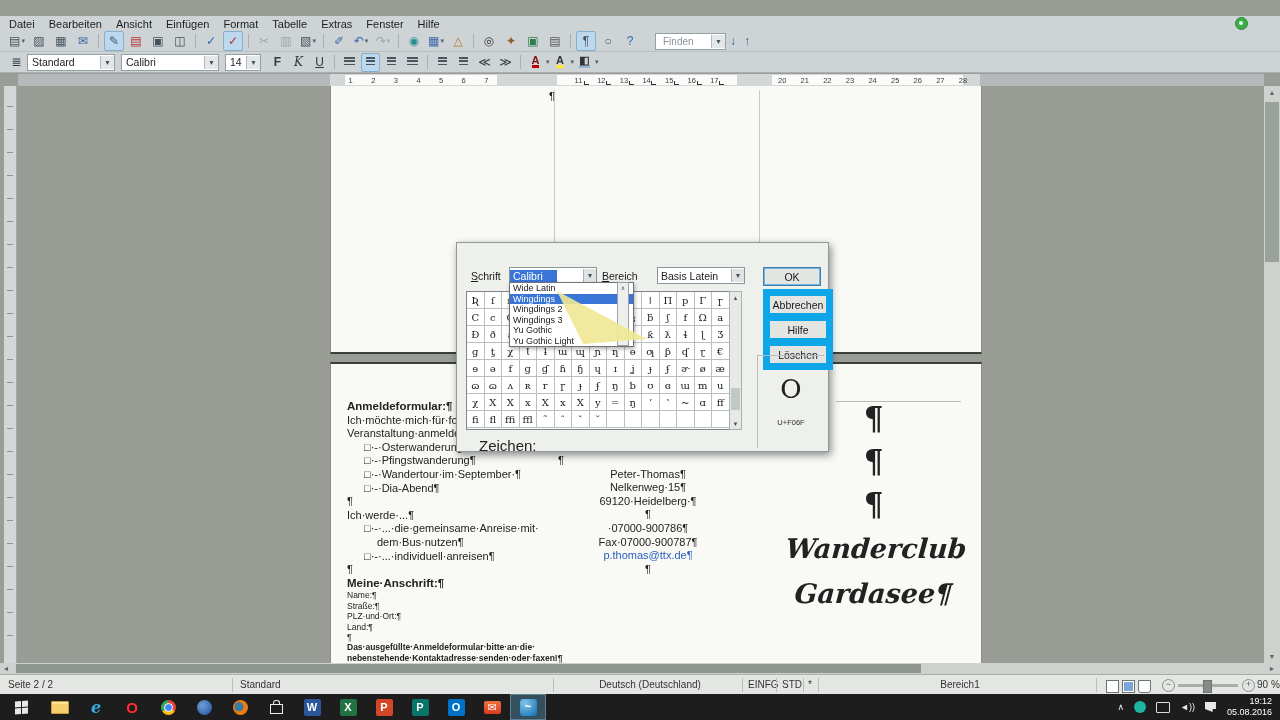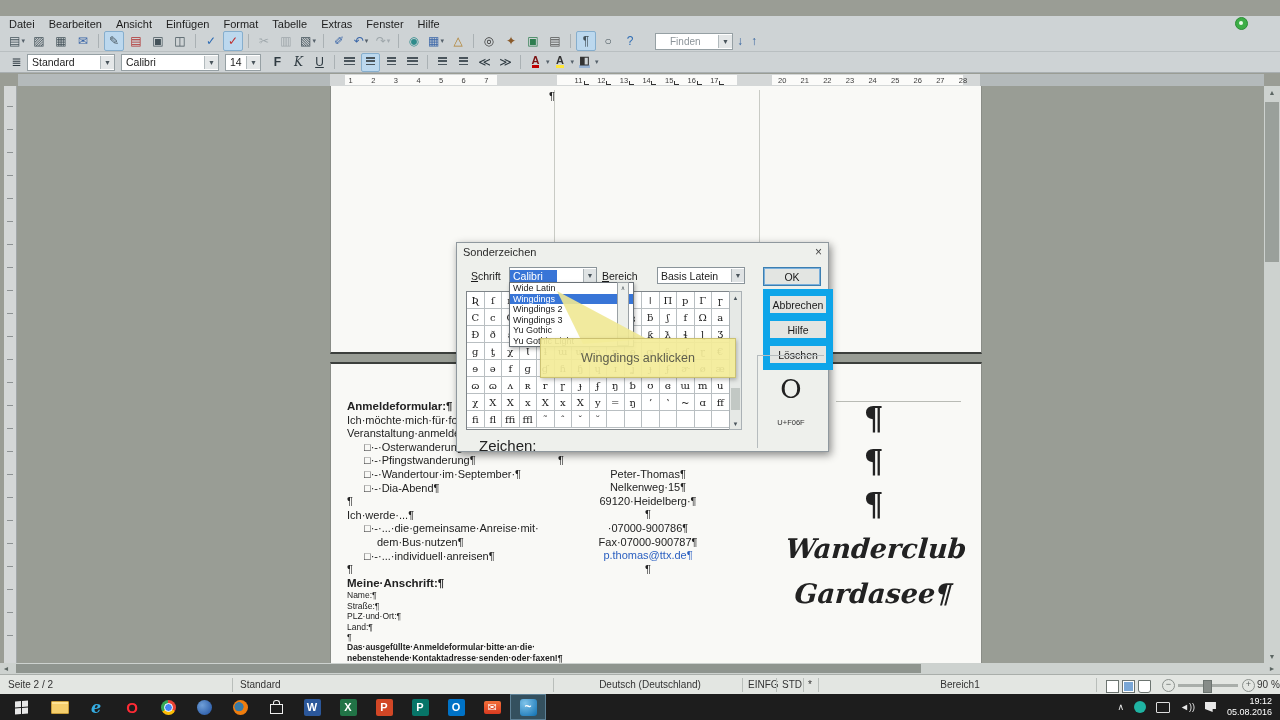--- a/index.html
+++ b/index.html
@@ -18,21 +18,21 @@
   #update-ico::after{content:"";position:absolute;left:3px;top:3px;width:4px;height:4px;border-radius:50%;background:#eafbe9;}
   
   #toolbar1{position:absolute;left:0;top:31px;width:1280px;height:21px;background:#ced3d5;border-bottom:1px solid #b9bfc1;display:flex;align-items:center;padding-left:6px;box-sizing:border-box;}
   #tb1icons{display:flex;align-items:center;height:21px;}
   .tbtn{display:flex;align-items:center;justify-content:center;min-width:18px;height:18px;margin:0 1px;border:1px solid transparent;border-radius:2px;}
   .tbtn .g{font-size:12px;line-height:12px;color:#44525a;}
   .tbtn .dd{font-size:7px;color:#55606a;margin-left:1px;}
   .tbtn.act{background:#bcd8ee;border-color:#86aecd;}
   .tbtn.dis{opacity:.35;}
   .tsep{width:1px;height:14px;background:#aab1b4;margin:0 4px;}
-  #findbox{width:62px;height:15px;background:#fff;border:1px solid #96a0a4;margin-left:14px;display:flex;align-items:center;justify-content:space-between;padding-left:14px;}
+  #findbox{width:62px;height:15px;background:#fff;border:1px solid #96a0a4;margin-left:14px;display:flex;align-items:center;justify-content:space-between;padding-left:7px;}
   #findbox .ph{color:#8c9499;font-size:10px;}
   #findbox .cb{width:13px;height:13px;background:#e4e7e8;border-left:1px solid #b2babd;font-size:7px;color:#4a555c;display:flex;align-items:center;justify-content:center;}
   .nav-arrow{font-size:12px;color:#33639f;margin:0 4px;}
   #toolbar2{position:absolute;left:0;top:52px;width:1280px;height:21px;background:#ced3d5;border-bottom:1px solid #a9afb1;display:flex;align-items:center;padding-left:6px;box-sizing:border-box;}
   .combo{height:15px;background:#fff;border:1px solid #96a0a4;display:flex;align-items:center;justify-content:space-between;font-size:10.5px;margin-right:6px;}
   .combo .val{padding-left:4px;white-space:nowrap;overflow:hidden;}
   .combo .cb{width:13px;height:13px;background:#e4e7e8;border-left:1px solid #b2babd;font-size:7px;color:#4a555c;display:flex;align-items:center;justify-content:center;flex:none;}
   .fbtn{width:17px;height:17px;display:flex;align-items:center;justify-content:center;margin:0 1px;border:1px solid transparent;border-radius:2px;font-size:12px;color:#2e3a41;}
   .fbtn.act{background:#bcd8ee;border-color:#86aecd;}
   .bars{width:11px;height:10px;background:repeating-linear-gradient(#4a555c 0 1.5px,transparent 1.5px 3.3px);}
@@ -528,24 +528,20 @@
       <span class="tray-ico">◄))</span>
       <span class="tray-ico tray-note"></span>
       <div id="clock">
         <div>19:12</div>
         <div>05.08.2016</div>
       </div>
     </div>
   </div>
 
   <div id="dialog">
-    <div id="dlg-title">
-      <span>Sonderzeichen</span>
-      <span id="dlg-close">×</span>
-    </div>
     <span class="dlg-label mn" style="left:14px;top:27px">Schrift</span>
     <div class="dcombo sel-blue" style="left:52px;top:24px;width:86px">
       <span class="val">Calibri</span>
       <span class="cb">▼</span>
     </div>
     <span class="dlg-label mn" style="left:145px;top:27px">Bereich</span>
     <div class="dcombo" style="left:200px;top:24px;width:86px">
       <span class="val">Basis Latein</span>
       <span class="cb">▼</span>
     </div>
@@ -710,18 +706,15 @@
         <div class="fli">Wingdings 2</div>
         <div class="fli">Wingdings 3</div>
         <div class="fli">Yu Gothic</div>
         <div class="fli">Yu Gothic Light</div>
       </div>
     <div id="fl-scroll">∧</div>
 
     <svg id="tail">
       <polygon points="100,48 190,96 126,101" fill="rgba(240,232,148,0.9)"></polygon>
     </svg>
-    <div id="tooltip">
-      <span>Wingdings anklicken</span>
-    </div>
   </div>
 
 </div>
 
 </body></html>

